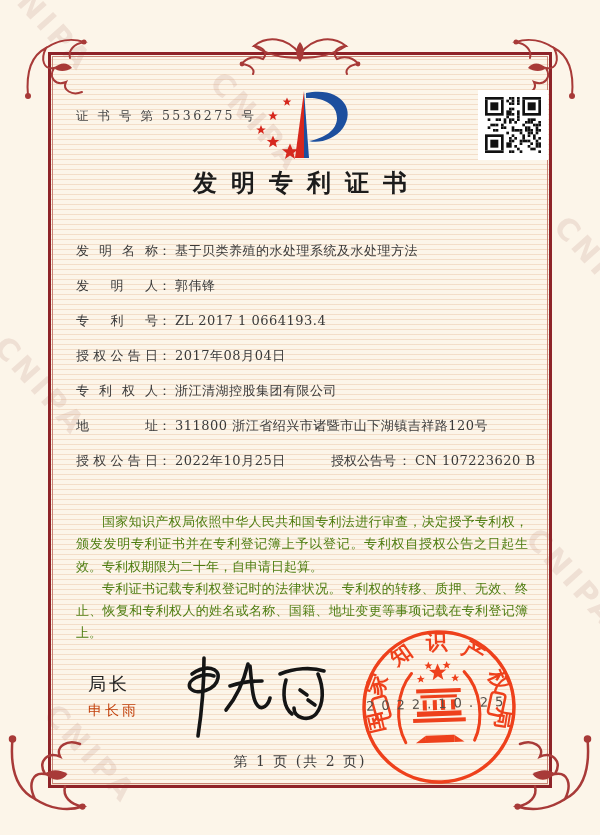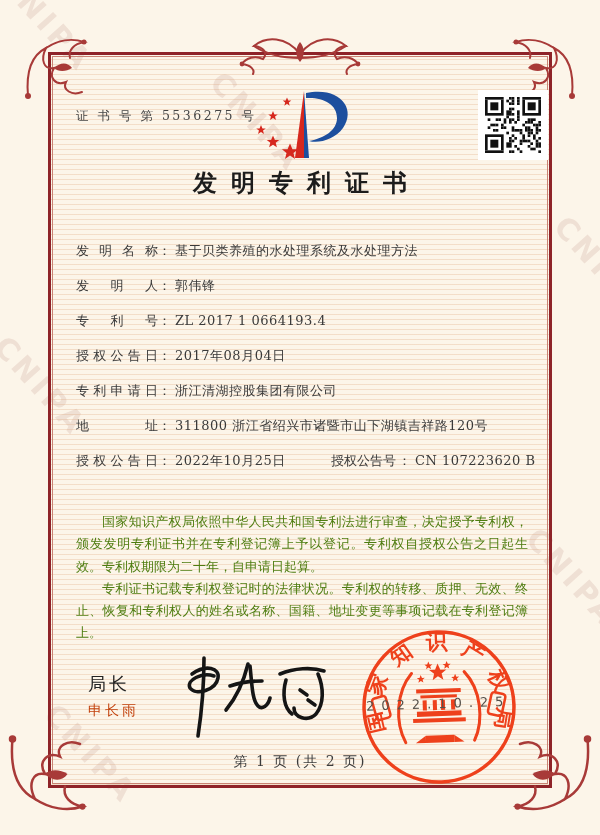--- a/index.html
+++ b/index.html
@@ -298,21 +298,21 @@
     <div class="frow">
       <span class="flabel">发明人</span><span class="fcolon">：</span><span class="fvalue">郭伟锋</span>
     </div>
     <div class="frow">
       <span class="flabel">专利号</span><span class="fcolon">：</span><span class="fvalue">ZL 2017 1 0664193.4</span>
     </div>
     <div class="frow">
       <span class="flabel">授权公告日</span><span class="fcolon">：</span><span class="fvalue">2017年08月04日</span>
     </div>
     <div class="frow">
-      <span class="flabel">专利申请日</span><span class="fcolon">：</span><span class="fvalue">浙江清湖控股集团有限公司</span>
+      <span class="flabel">专利权人</span><span class="fcolon">：</span><span class="fvalue">浙江清湖控股集团有限公司</span>
     </div>
     <div class="frow">
       <span class="flabel">地址</span><span class="fcolon">：</span><span class="fvalue">311800 浙江省绍兴市诸暨市山下湖镇吉祥路120号</span>
     </div>
     <div class="frow">
       <span class="flabel">授权公告日</span><span class="fcolon">：</span><span class="fvalue">2022年10月25日</span>
       <span class="grant2">
         <span class="flabel flabel-auto">授权公告号</span><span class="fcolon">：</span><span class="fvalue">CN 107223620 B</span>
       </span>
     </div>

